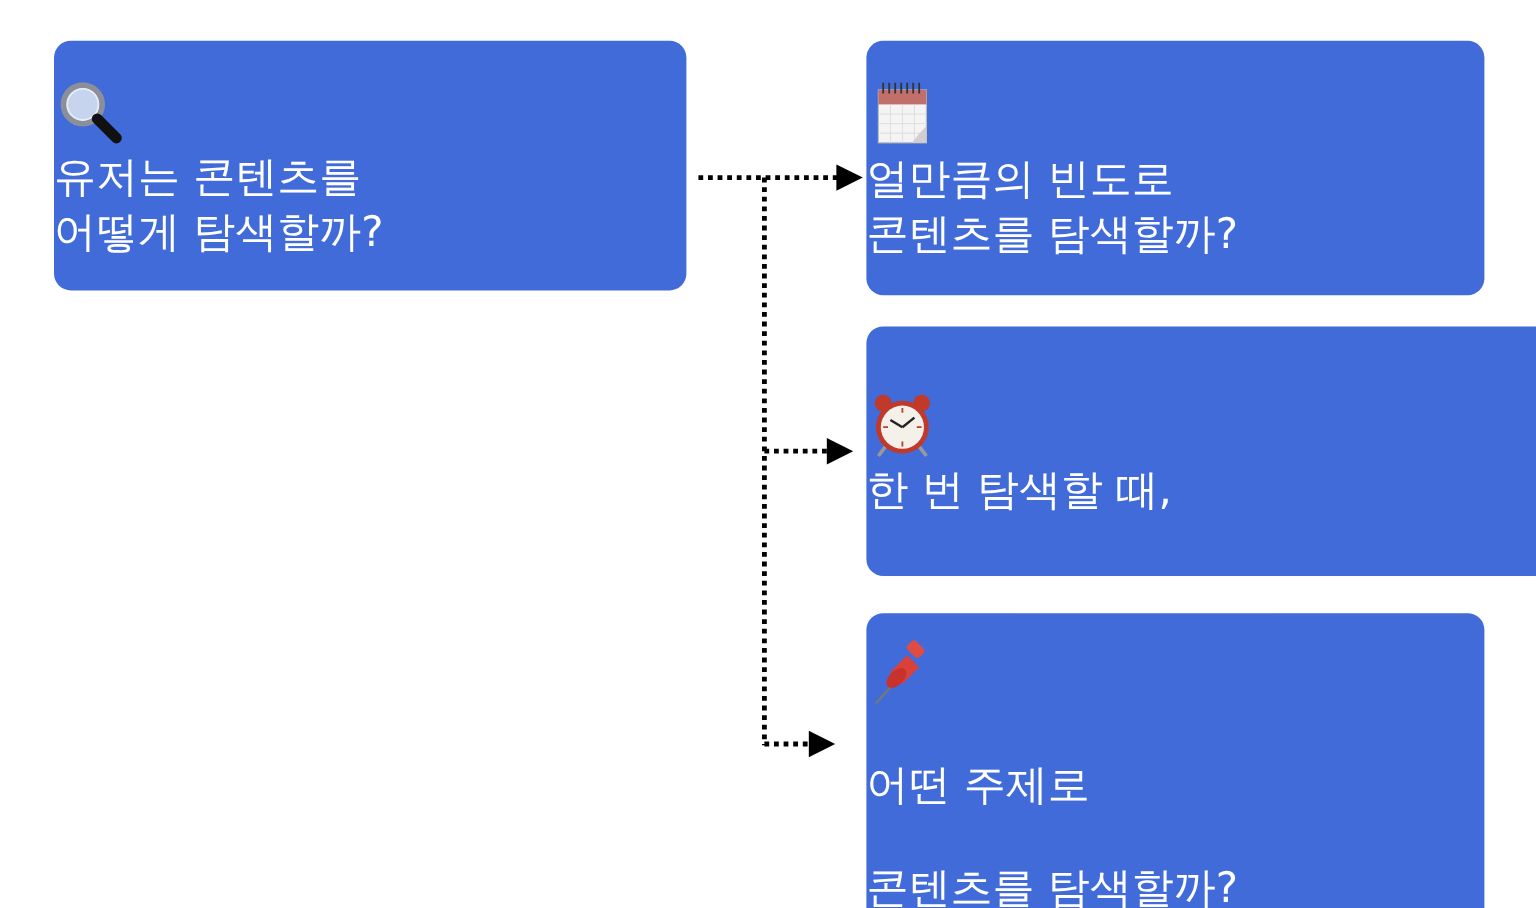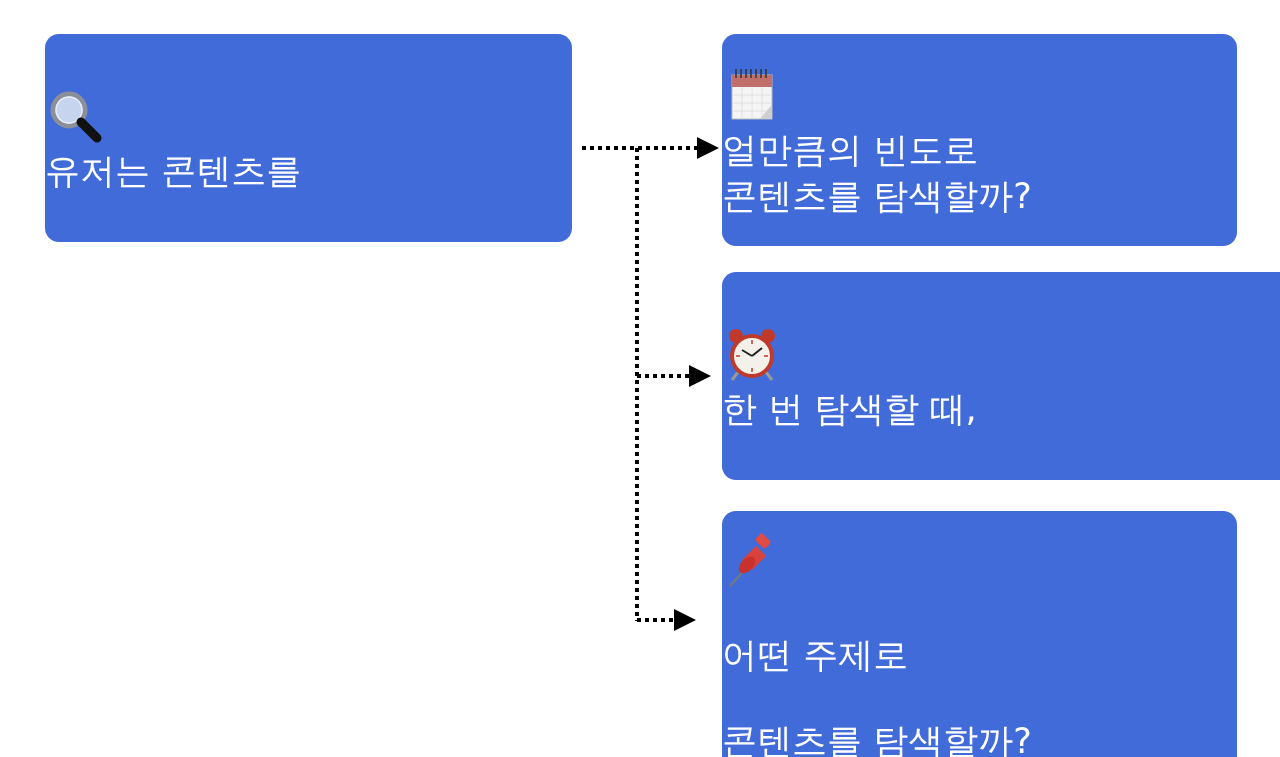--- a/index.html
+++ b/index.html
@@ -73,20 +73,21 @@
 
   <div class="node" id="node-root">
     <div class="node-icon">
       <svg class="icon-svg" viewBox="0 0 60 60">
         <circle cx="24" cy="24" r="16" fill="#c7d4ee" stroke="#8a8f99" stroke-width="5"></circle>
         <circle cx="24" cy="24" r="13" fill="none" stroke="#e8eef9" stroke-width="1.5"></circle>
         <line x1="36" y1="36" x2="52" y2="52" stroke="#111" stroke-width="9" stroke-linecap="round"></line>
       </svg>
     </div>
     <div class="node-line">유저는 콘텐츠를</div>
+    <div class="node-line">어떻게 탐색할까?</div>
   </div>
 
   <div class="node" id="node-frequency">
     <div class="node-icon">
       <svg class="icon-svg" viewBox="0 0 60 60">
         <rect x="10" y="10" width="40" height="44" fill="#f4f4f4" stroke="#bbb" stroke-width="1"></rect>
         <rect x="10" y="10" width="40" height="12" fill="#c06f6a"></rect>
         <g stroke="#333" stroke-width="1.5">
           <line x1="14" y1="4" x2="14" y2="13"></line>
             <line x1="19" y1="4" x2="19" y2="13"></line>

